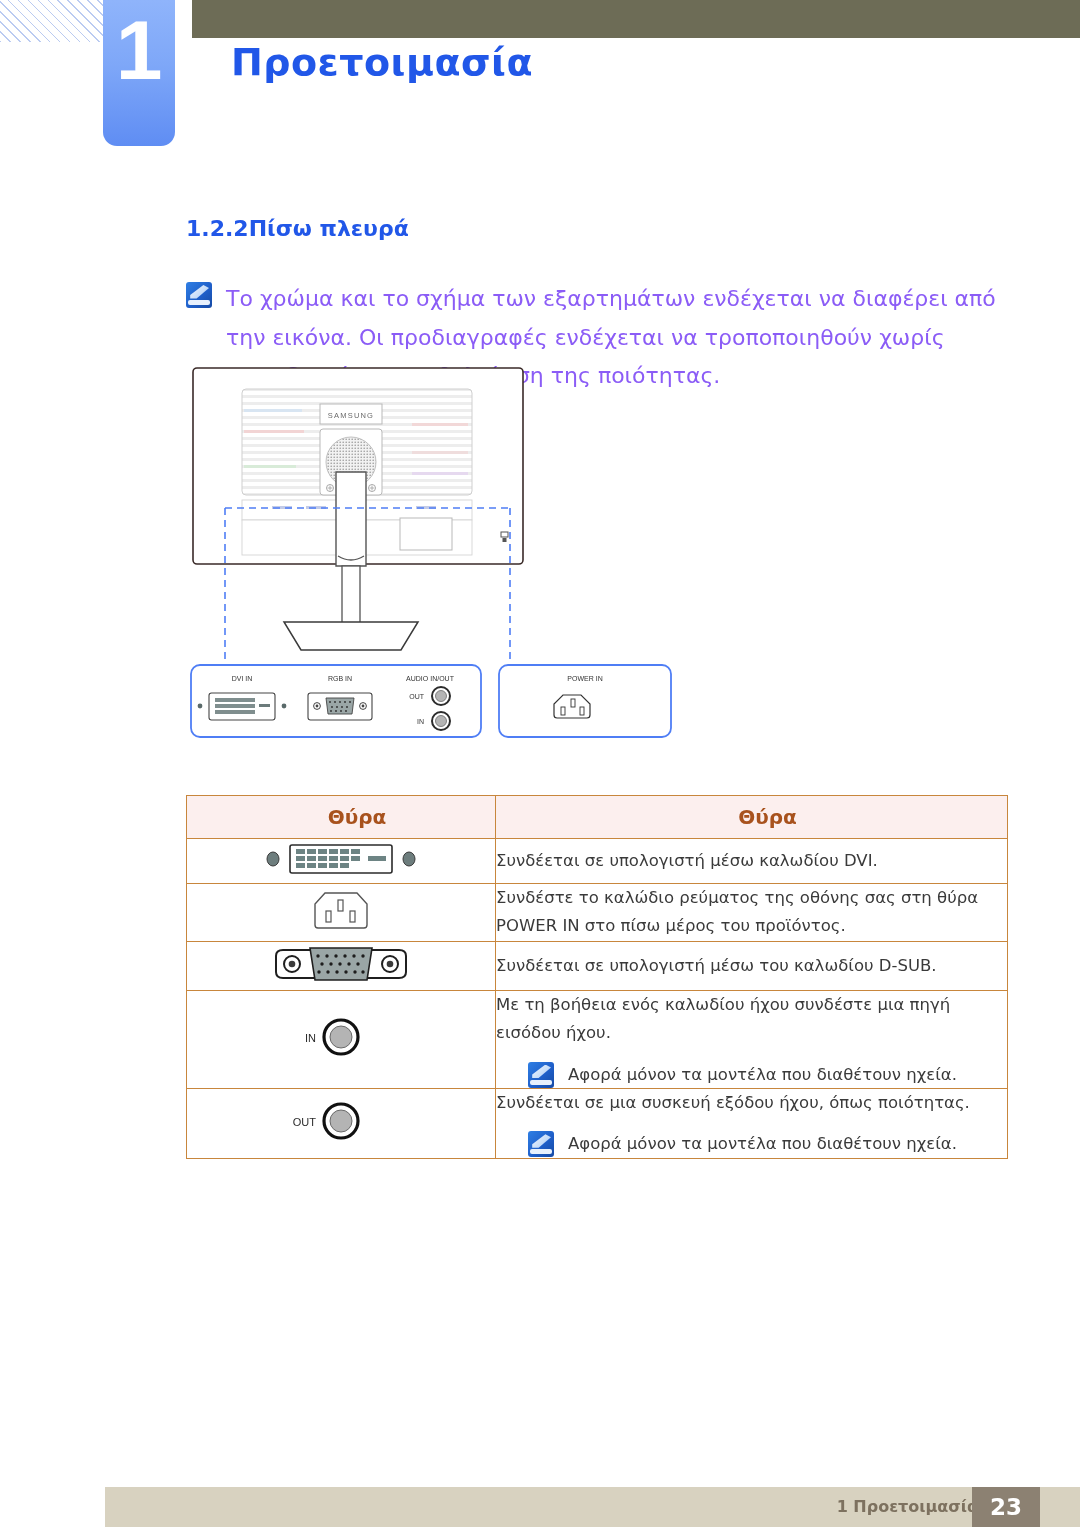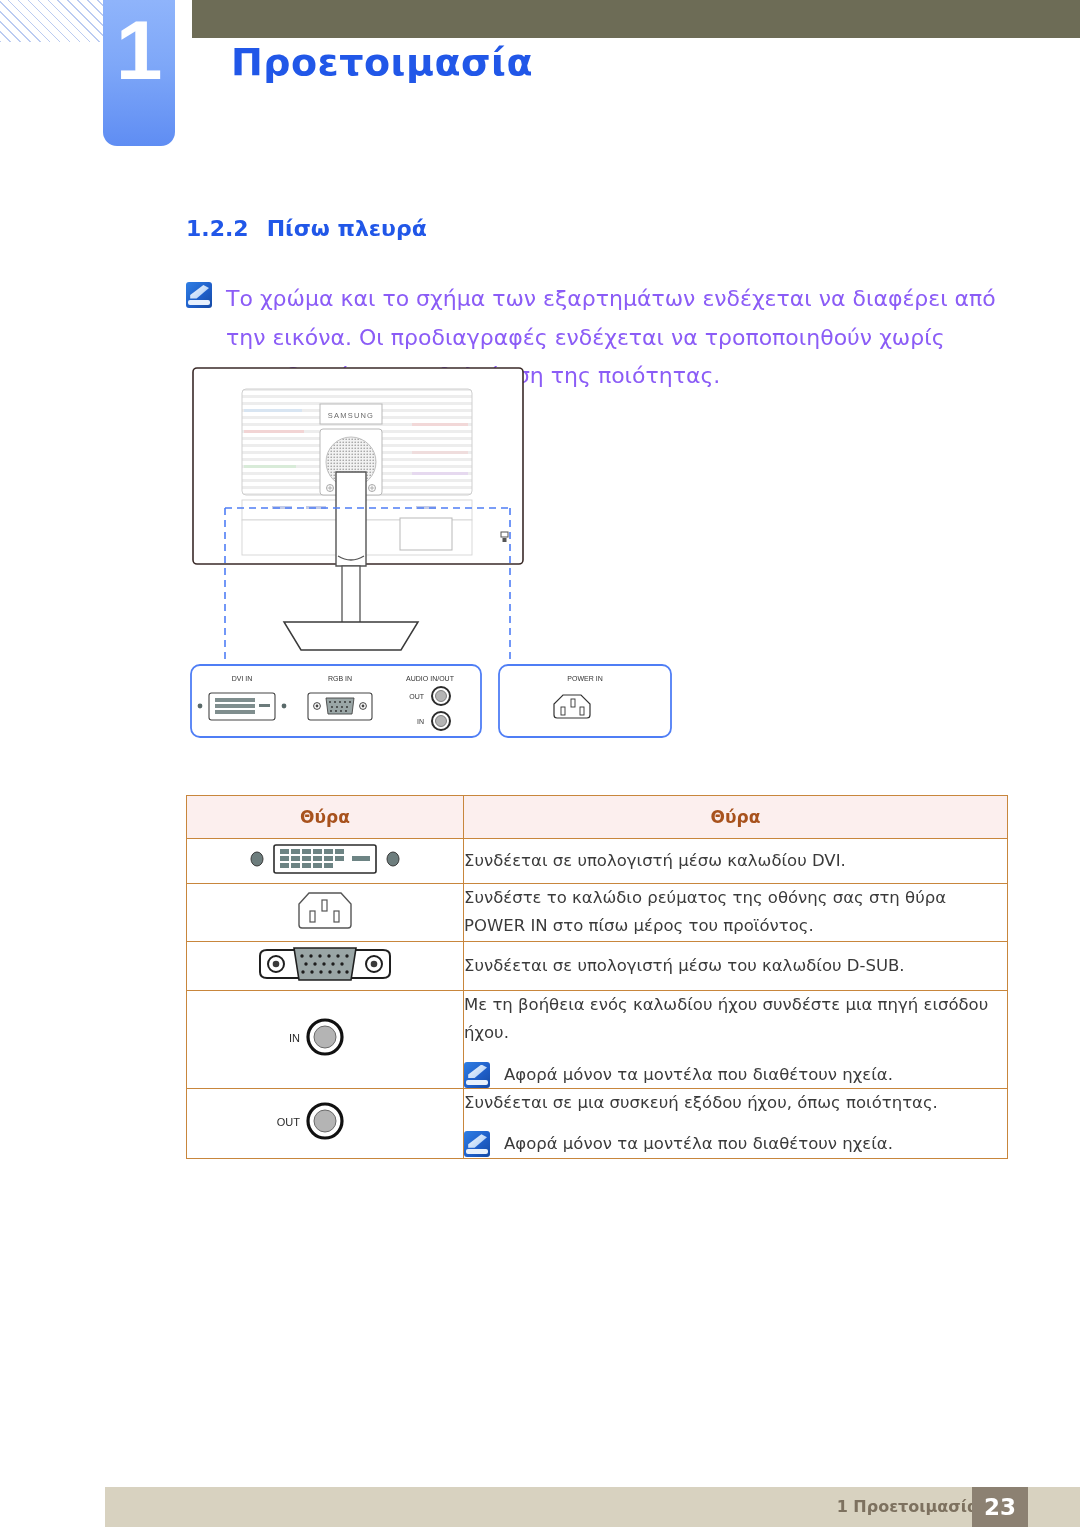--- a/index.html
+++ b/index.html
@@ -64,21 +64,21 @@
 
   
   .section-heading {
     position: absolute;
     left: 186px; top: 216px;
     font-size: 22px;
     font-weight: bold;
     color: #2157e8;
     white-space: pre;
   }
-  .section-heading .num { margin-right: 18px; }
+  .section-heading .num { }
 
   
   .note-block {
     position: absolute;
     left: 186px; top: 280px;
     width: 824px;
     display: flex;
     gap: 14px;
   }
   .note-icon {
@@ -130,41 +130,43 @@
     table-layout: fixed;
   }
   .ports-table th, .ports-table td {
     border: 1px solid #c8863c;
     padding: 0;
     vertical-align: middle;
   }
   .ports-table th {
     background: #fcefee;
     color: #a8521d;
-    font-size: 17px;
+    font-size: 20px;
     font-weight: bold;
     height: 42px;
     border-color: #c8863c;
+    padding-left: 32px;
   }
   .col-icon { width: 276px; }
   .cell-icon {
     text-align: center;
     padding: 12px 0;
   }
   .cell-desc {
     padding: 14px 20px 14px 20px;
     font-size: 16.5px;
     color: #3a3a3a;
     line-height: 1.72;
   }
   .sub-note {
     display: flex;
     gap: 14px;
     align-items: flex-start;
     margin-top: 14px;
+    margin-left: 32px;
   }
   .sub-note .note-icon { margin-top: 0px; }
   .sub-note .t { font-size: 16.5px; color: #3a3a3a; line-height: 1.6; }
 
   
   .footer-bar {
     position: absolute;
     left: 105px; top: 1487px;
     width: 975px; height: 40px;
     background: #d8d2c0;
@@ -173,21 +175,21 @@
     position: absolute;
     right: 102px;
     top: 1497px;
     font-size: 16px;
     font-weight: bold;
     color: #7d715f;
   }
   .footer-page {
     position: absolute;
     left: 972px; top: 1487px;
-    width: 56px; height: 40px;
+    width: 68px; height: 40px;
     background: #8c8172;
     color: #ffffff;
     font-size: 23px;
     font-weight: bold;
     display: flex;
     align-items: center;
     justify-content: center;
   }
 
   

